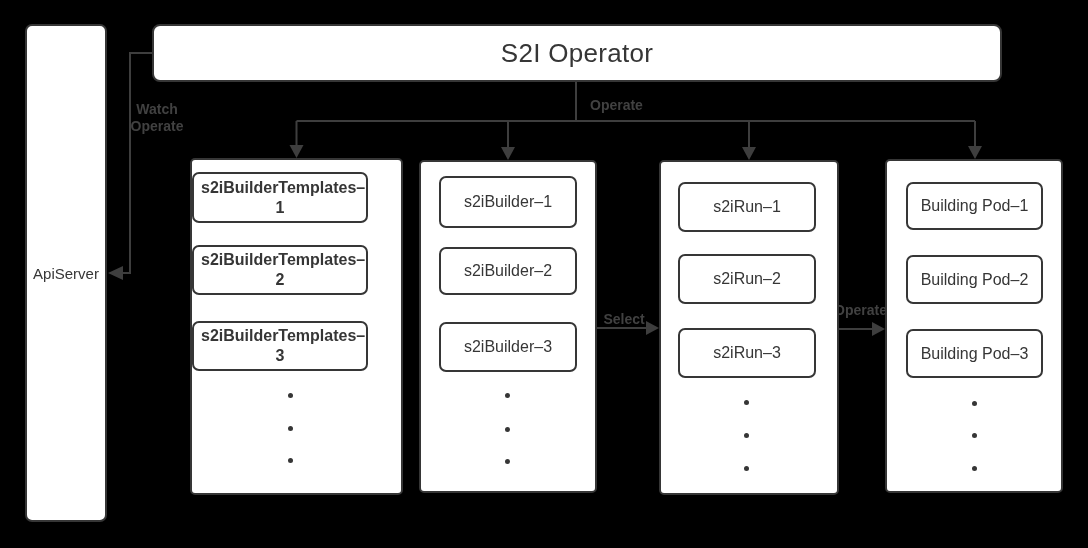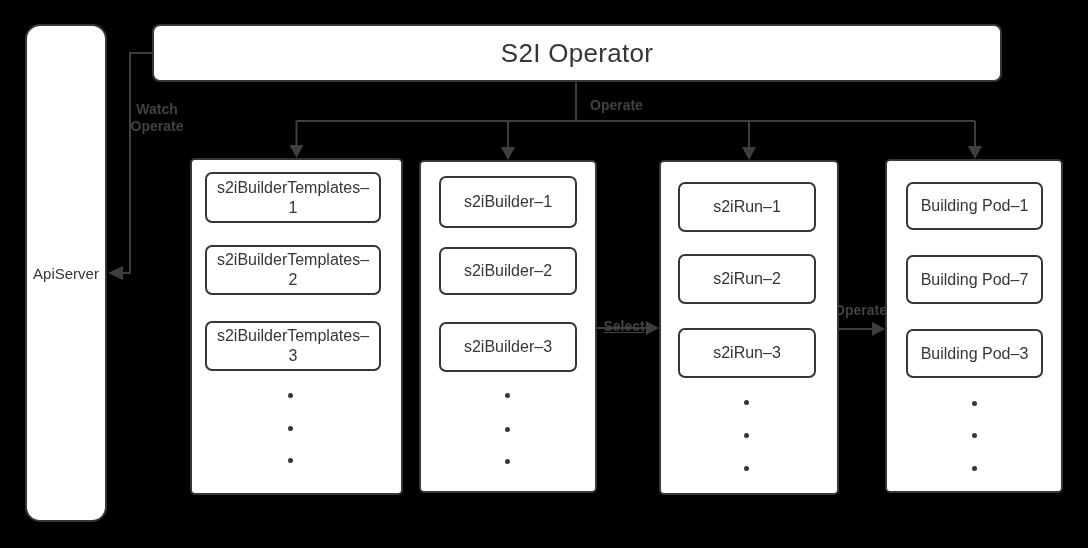--- a/index.html
+++ b/index.html
@@ -21,21 +21,21 @@
   .connectors .edge-arrow{fill:var(--line-color);stroke:none;}
 
   .node{
     position:absolute;box-sizing:border-box;
     background:var(--node-fill);
     border:2.5px solid var(--node-border);
     color:var(--node-text);
     display:flex;align-items:center;justify-content:center;
     text-align:center;
   }
-  #apiserver{left:25px;top:24px;width:82px;height:498px;border-radius:15px;font-size:15px;}
+  #apiserver{left:25px;top:24px;width:82px;height:498px;border-radius:7px;font-size:15px;}
   #operator{left:152px;top:24px;width:850px;height:58px;border-radius:8px;font-size:26px;font-weight:500;letter-spacing:.3px;}
 
   .group{
     position:absolute;box-sizing:border-box;
     background:var(--node-fill);
     border:2.5px solid var(--node-border);
     border-radius:5px;
   }
   #g1{left:190px;top:158px;width:213px;height:337px;}
   #g2{left:419px;top:160px;width:178px;height:333px;}
@@ -44,21 +44,21 @@
 
   .item{
     position:absolute;box-sizing:border-box;
     background:var(--node-fill);
     border:2px solid var(--node-border);
     border-radius:7px;
     color:var(--node-text);
     font-size:16px;line-height:20px;
     display:flex;align-items:center;justify-content:center;text-align:center;
   }
-  #g1 .item{left:13px;width:176px;}
+  #g1 .item{left:0;width:176px;font-weight:bold;}
   #g1 .i1{top:12px;height:51px;}
   #g1 .i2{top:85px;height:50px;}
   #g1 .i3{top:161px;height:50px;}
   #g1 .item span{display:inline-block;width:158px;}
 
   #g2 .item{left:18px;width:138px;}
   #g2 .i1{top:14px;height:52px;}
   #g2 .i2{top:85px;height:48px;}
   #g2 .i3{top:160px;height:50px;}
 
@@ -77,21 +77,21 @@
   #g2 .d1{left:84px;top:231px;} #g2 .d2{left:84px;top:265px;} #g2 .d3{left:84px;top:297px;}
   #g3 .d1{left:83px;top:238px;} #g3 .d2{left:83px;top:271px;} #g3 .d3{left:83px;top:304px;}
   #g4 .d1{left:85px;top:240px;} #g4 .d2{left:85px;top:272px;} #g4 .d3{left:85px;top:305px;}
 
   .edge-label{
     position:absolute;color:var(--edge-label-color);
     font-size:14px;font-weight:600;text-align:center;line-height:17px;
   }
   #lbl-watch{left:128px;top:101px;width:58px;}
   #lbl-operate{left:590px;top:97px;width:60px;text-align:left;}
-  #lbl-select{left:598px;top:318px;width:52px;text-decoration:underline;}
+  #lbl-select{left:598px;top:311px;width:52px;}
   #lbl-create{left:830px;top:302px;width:61px;}
 </style>
 </head>
 <body>
 
 <div class="canvas">
 
   <svg class="connectors" width="1088" height="548" viewBox="0 0 1088 548">
 
     <g>
@@ -182,21 +182,21 @@
     <i class="dot d1"></i>
     <i class="dot d2"></i>
     <i class="dot d3"></i>
   </div>
 
   <div class="group" id="g4">
     <div class="item i1">
       <span>Building Pod–1</span>
     </div>
     <div class="item i2">
-      <span>Building Pod–7</span>
+      <span>Building Pod–2</span>
     </div>
     <div class="item i3">
       <span>Building Pod–3</span>
     </div>
     <i class="dot d1"></i>
     <i class="dot d2"></i>
     <i class="dot d3"></i>
   </div>
 
 </div>

